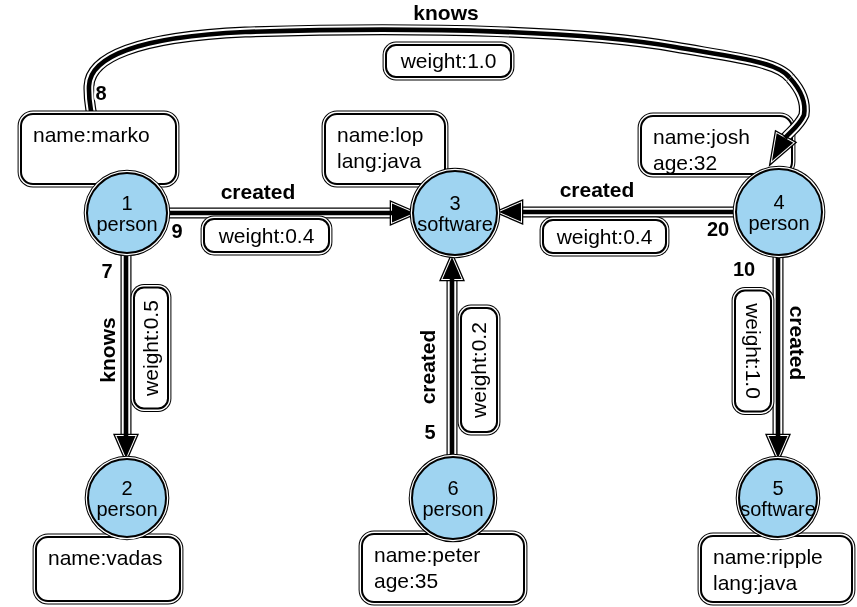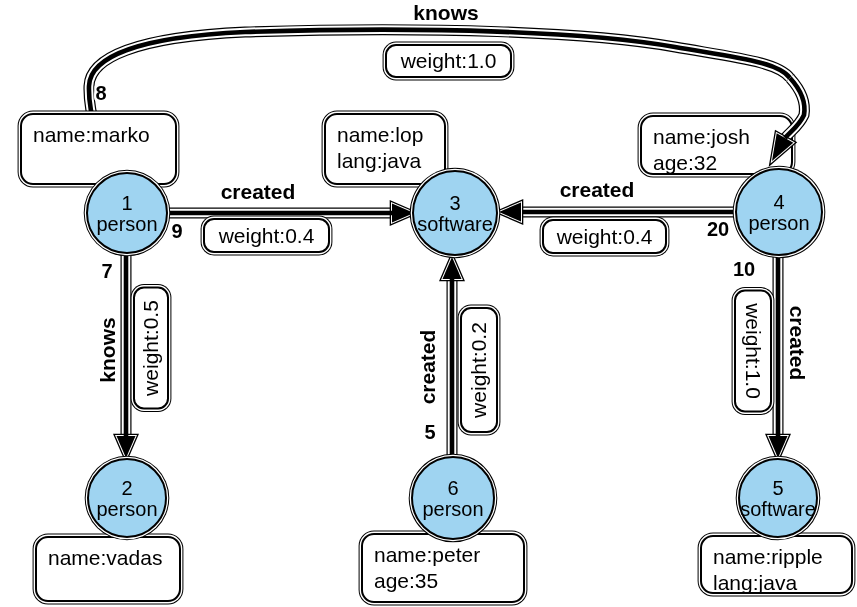--- a/index.html
+++ b/index.html
@@ -92,21 +92,21 @@
     <div>name:josh</div>
     <div>age:32</div>
   </div>
   <div class="pbox" style="left:35px;top:536px;width:146px;height:66px">
     <div>name:vadas</div>
   </div>
   <div class="pbox" style="left:361px;top:533px;width:164px;height:70px">
     <div>name:peter</div>
     <div>age:35</div>
   </div>
-  <div class="pbox" style="left:700px;top:535px;width:153px;height:59px">
+  <div class="pbox" style="left:700px;top:535px;width:153px;height:68px">
     <div>name:ripple</div>
     <div>lang:java</div>
   </div>
 
   <div class="wbox" style="left:385px;top:44px;width:127px;height:34px">
     <span>weight:1.0</span>
   </div>
   <div class="wbox" style="left:203px;top:218px;width:127px;height:35px">
     <span>weight:0.4</span>
   </div>

